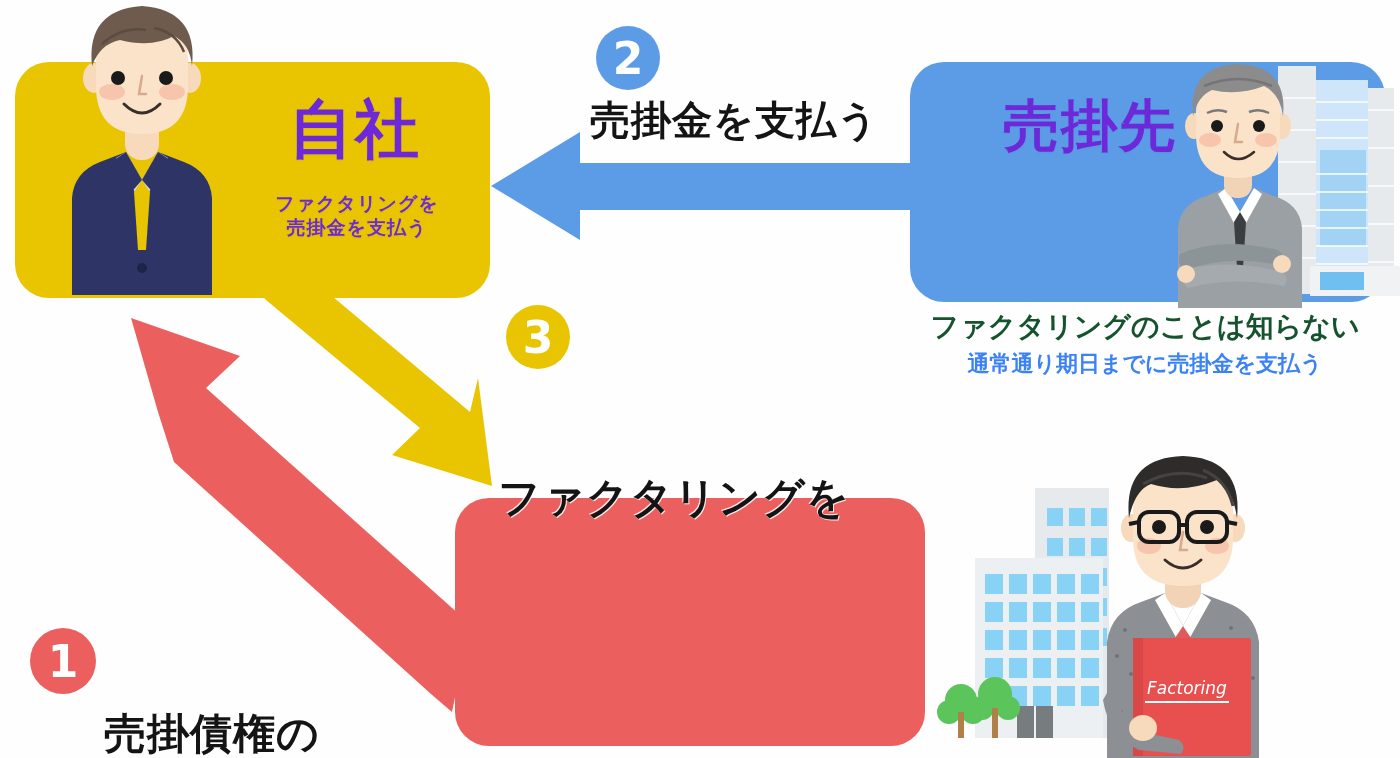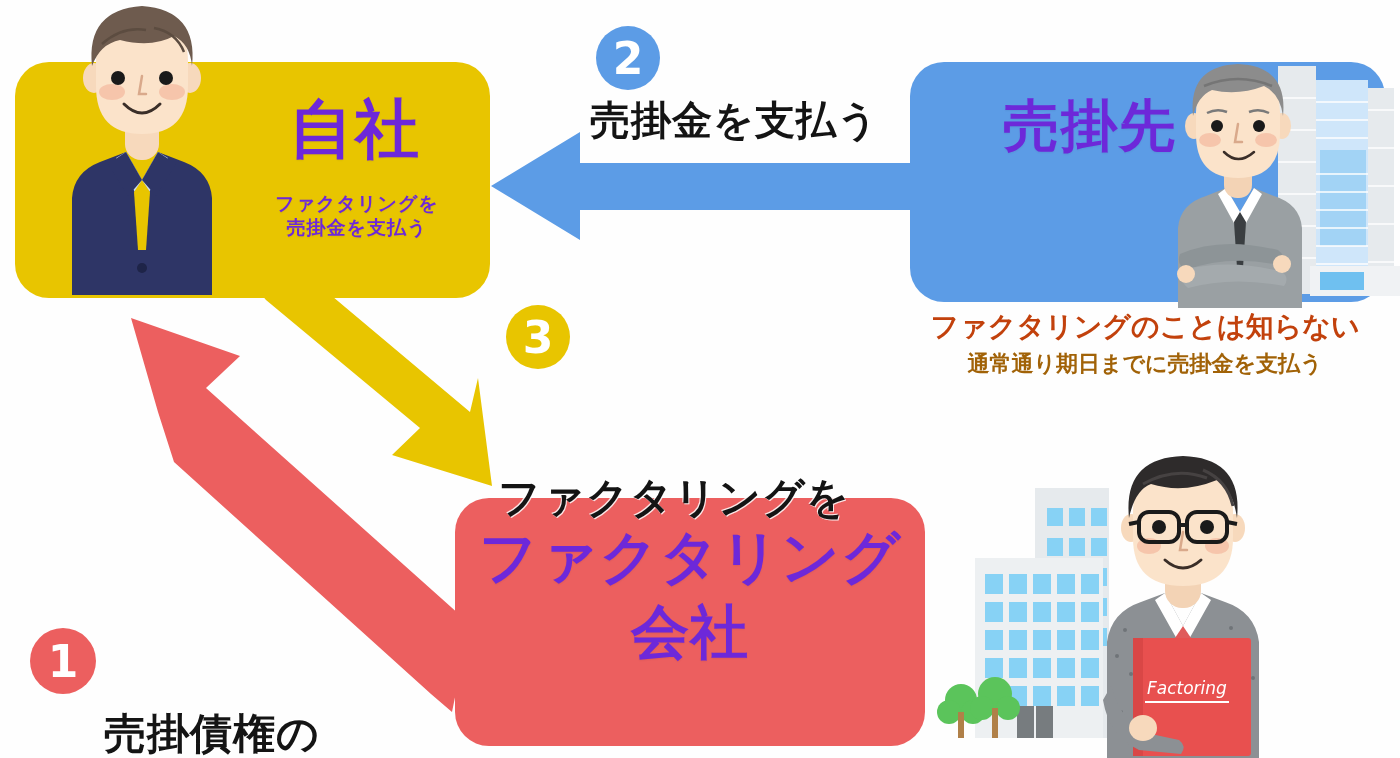--- a/index.html
+++ b/index.html
@@ -49,24 +49,24 @@
   #own-title{left:230px;top:96px;width:250px;font-size:64px;}
   #own-sub{left:226px;top:192px;width:262px;font-size:19px;line-height:1.25;letter-spacing:1px;}
   #client-title{left:940px;top:92px;width:300px;font-size:56px;line-height:1.22;}
   #factor-title{left:462px;top:520px;width:456px;font-size:58px;line-height:1.3;letter-spacing:1px;}
 
   
   #client-note{
     position:absolute;left:890px;top:308px;width:510px;text-align:center;
   }
   #client-note .l1{
-    color:#c2410c;font-size:28px;font-weight:bold;letter-spacing:0px;white-space:nowrap;
+    color:#14532d;font-size:28px;font-weight:bold;letter-spacing:0px;white-space:nowrap;
   }
   #client-note .l2{
-    color:#a16207;font-size:22px;font-weight:bold;margin-top:3px;letter-spacing:0px;white-space:nowrap;
+    color:#3b82f6;font-size:22px;font-weight:bold;margin-top:3px;letter-spacing:0px;white-space:nowrap;
   }
 
   
   .step-circle{
     position:absolute;border-radius:50%;
     color:#fff;font-weight:bold;text-align:center;
     display:flex;align-items:center;justify-content:center;
   }
   #step2-circle{left:596px;top:26px;width:64px;height:64px;background:#5C9CE6;font-size:44px;}
   #step3-circle{left:506px;top:305px;width:64px;height:64px;background:#E8C500;font-size:44px;}
@@ -219,24 +219,20 @@
   <div class="box-label" id="client-title">
     <div>売掛先</div>
   </div>
 
   <div id="client-note">
     <div class="l1">ファクタリングのことは知らない</div>
     <div class="l2">通常通り期日までに売掛金を支払う</div>
   </div>
 
   <div class="box" id="box-factor"></div>
-  <div class="box-label" id="factor-title">
-    <div>ファクタリング</div>
-    <div>会社</div>
-  </div>
 
   <svg id="person-factor" viewBox="0 0 465 308">
 
     <rect x="100" y="38" width="74" height="250" fill="#E6EAED"></rect>
     <g fill="#87D2F5">
       <rect x="112" y="58" width="16" height="18"></rect>
         <rect x="134" y="58" width="16" height="18"></rect>
         <rect x="156" y="58" width="16" height="18"></rect>
       <rect x="112" y="88" width="16" height="18"></rect>
         <rect x="134" y="88" width="16" height="18"></rect>

